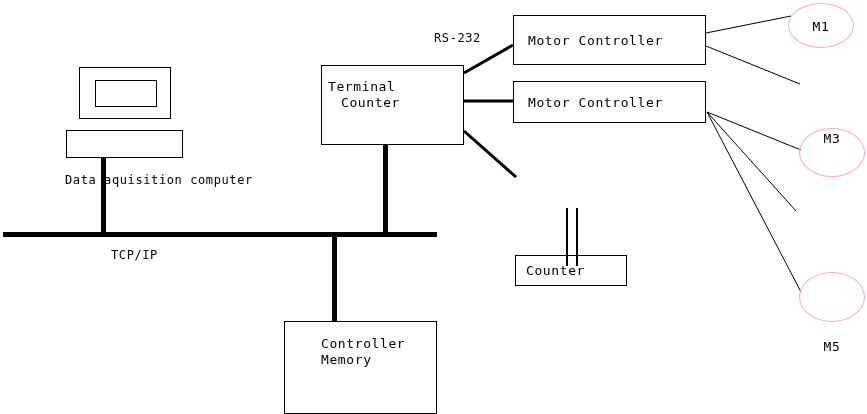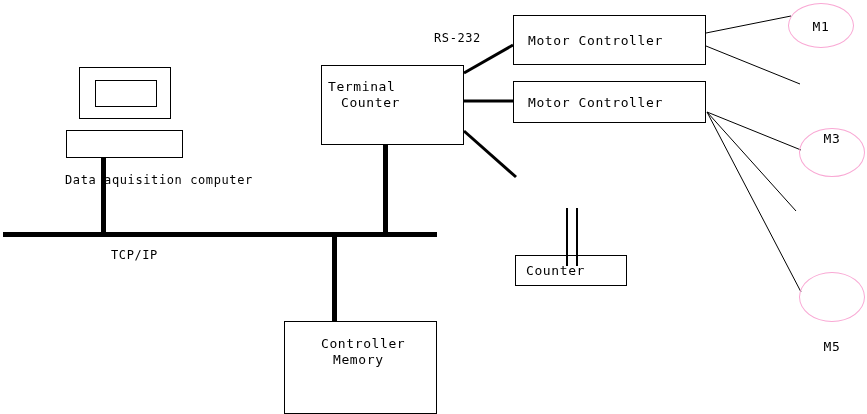--- a/index.html
+++ b/index.html
@@ -128,21 +128,21 @@
     <span class="node-label" style="left:14px; top:13px;">Motor Controller</span>
   </div>
 
 
   <div class="node" style="left:515px; top:255px; width:112px; height:31px;">
     <span class="node-label" style="left:10px; top:7px;">Counter</span>
   </div>
 
   <div class="node" style="left:284px; top:321px; width:153px; height:93px;">
     <span class="node-label" style="left:36px; top:14px;">Controller</span>
-    <span class="node-label" style="left:48px; top:30px;">Memory</span>
+    <span class="node-label" style="left:36px; top:30px;">Memory</span>
   </div>
 
   <div class="motor" style="left:788px; top:3px; width:66px; height:45px;">
     <span class="ellipse-label" style="top:15px;">M1</span>
   </div>
 
 
   <div class="motor" style="left:799px; top:128px; width:66px; height:49px;">
     <span class="ellipse-label" style="top:2px;text-align:center;">M3</span>
   </div>

